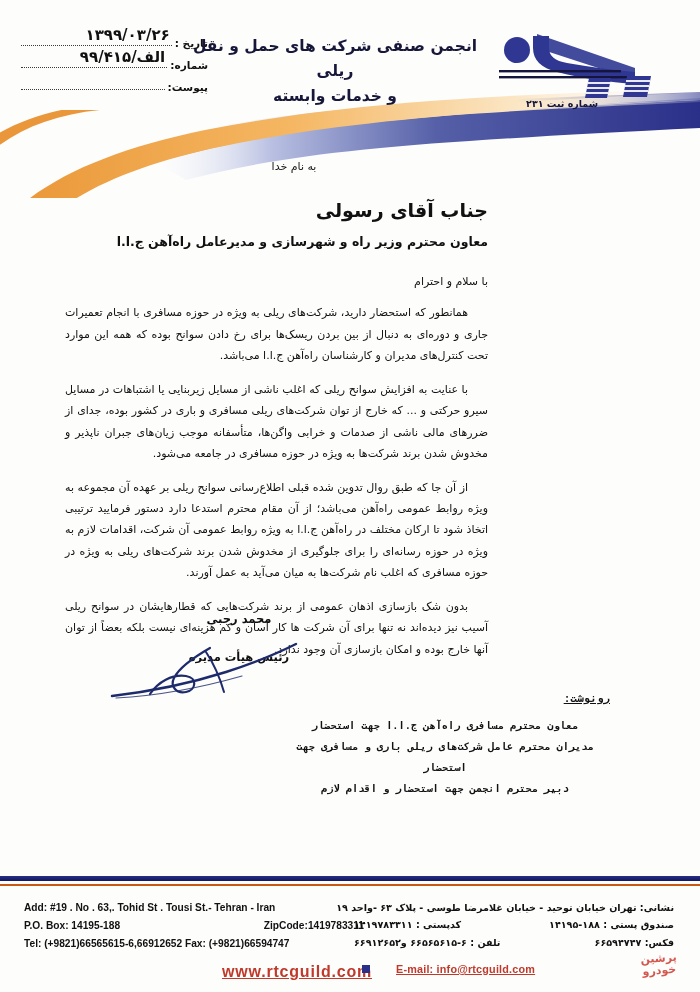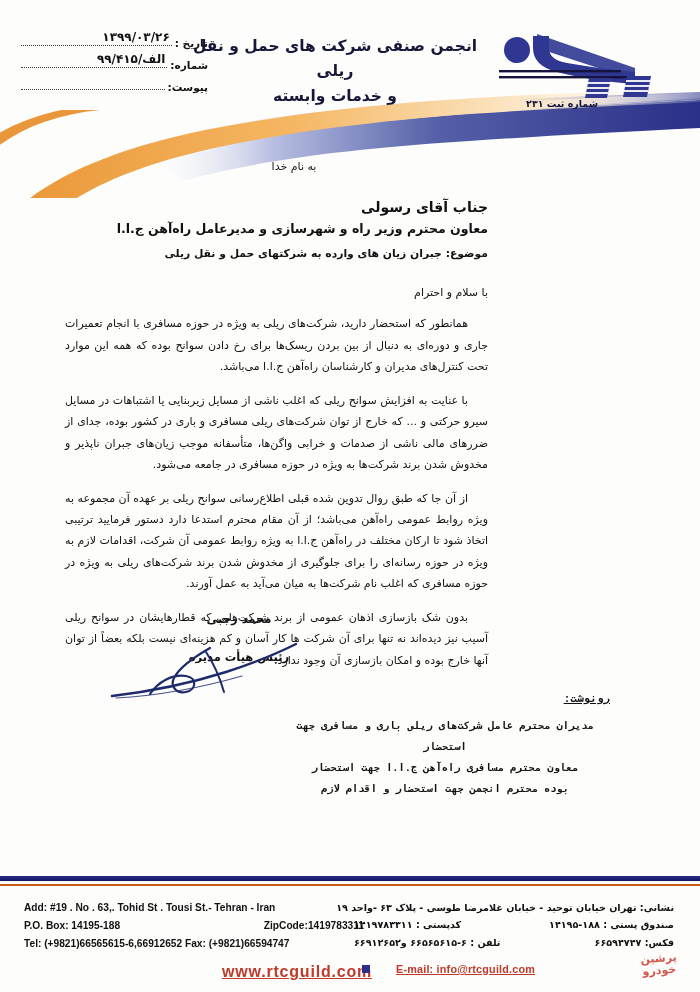--- a/index.html
+++ b/index.html
@@ -69,21 +69,21 @@
     flex: 1 1 auto;
     border-bottom: 1.5px dotted #3a3a3a;
     margin: 0 3px 3px 3px;
     position: relative;
     height: 13px;
   }
   .meta-value {
     position: absolute;
     right: 2px; bottom: 1px;
     white-space: nowrap;
-    font-size: 12px;
+    font-size: 15px;
     letter-spacing: 0.3px;
     background: transparent;
   }
 
   #org-title {
     position: absolute;
     left: 190px; top: 34px;
     width: 290px;
     text-align: center;
     direction: rtl;
@@ -128,24 +128,24 @@
     font-weight: normal;
     letter-spacing: 0.2px;
   }
 
   #addressee-block {
     padding: 0 100px 0 110px;
     text-align: right;
     margin-bottom: 22px;
   }
   #addressee-name {
-    font-size: 14px;
-    font-weight: bold;
-    color: #111;
-    margin-bottom: 6px;
+    font-size: 19px;
+    font-weight: bold;
+    color: #111;
+    margin-bottom: 13px;
     letter-spacing: -0.1px;
   }
   #addressee-role {
     font-size: 12.5px;
     font-weight: bold;
     color: #111;
     margin-bottom: 11px;
     letter-spacing: -0.1px;
   }
   #subject-line {
@@ -441,21 +441,20 @@
     </div>
   </header>
 
   <main id="letter-body">
 
     <div id="invocation">به نام خدا</div>
 
     <div id="addressee-block">
       <div id="addressee-name">جناب آقای رسولی</div>
       <div id="addressee-role">معاون محترم وزیر راه و شهرسازی و مدیرعامل راه‌آهن ج.ا.ا</div>
-      <div id="subject-line">موضوع: جبران زیان های وارده  به شرکتهای حمل و نقل ریلی</div>
     </div>
 
     <div id="paragraphs">
       <p class="para greeting">با سلام و احترام</p>
       <p class="para indent">همانطور که استحضار دارید، شرکت‌های ریلی به ویژه در حوزه مسافری با انجام تعمیرات جاری و دوره‌ای به دنبال از بین بردن ریسک‌ها برای رخ دادن سوانح بوده که همه این موارد تحت کنترل‌های مدیران و کارشناسان راه‌آهن ج.ا.ا می‌باشد.</p>
       <p class="para indent">با عنایت به افزایش سوانح ریلی که اغلب ناشی از مسایل زیربنایی یا اشتباهات در مسایل سیرو حرکتی و ... که خارج از توان شرکت‌های ریلی مسافری و باری در کشور بوده، جدای از ضررهای مالی ناشی از صدمات و خرابی واگن‌ها، متأسفانه موجب زیان‌های جبران ناپذیر و مخدوش شدن برند شرکت‌ها به ویژه در حوزه مسافری در جامعه می‌شود.</p>
       <p class="para indent">از آن جا که طبق روال تدوین شده قبلی اطلاع‌رسانی سوانح ریلی بر عهده آن مجموعه به ویژه روابط عمومی راه‌آهن می‌باشد؛ از آن مقام محترم استدعا دارد دستور فرمایید ترتیبی اتخاذ شود تا ارکان مختلف در راه‌آهن ج.ا.ا به ویژه روابط عمومی آن شرکت، اقدامات لازم به ویژه در حوزه رسانه‌ای را برای جلوگیری از مخدوش شدن برند شرکت‌های ریلی به ویژه در حوزه مسافری که اغلب نام شرکت‌ها به میان می‌آید به عمل آورند.</p>
       <p class="para indent">بدون شک بازسازی اذهان عمومی از برند شرکت‌هایی که قطارهایشان در سوانح ریلی آسیب نیز دیده‌اند نه تنها برای آن شرکت ها کار آسان و کم هزینه‌ای نیست بلکه بعضاً از توان آنها خارج بوده و امکان بازسازی آن وجود ندارد.</p>
     </div>
   </main>
@@ -469,23 +468,23 @@
         <path d="M40,60 C48,48 62,40 76,42 C88,44 86,56 76,58
                  C66,60 60,52 64,44 C70,32 86,22 100,14" stroke-width="2.2"></path>
         <path d="M96,18 C104,30 110,44 114,58" stroke-width="2"></path>
         <path d="M6,64 C44,62 90,54 132,42" stroke-width="1.2" opacity="0.8"></path>
       </g>
     </svg>
   </div>
 
   <section id="cc-block">
     <div id="cc-heading">رونوشت:</div>
+    <div class="cc-item">معاون محترم مسافری راه‌آهن ج.ا.ا جهت استحضار</div>
     <div class="cc-item">مدیران محترم عامل شرکت‌های ریلی باری و مسافری جهت استحضار</div>
-    <div class="cc-item">معاون محترم مسافری راه‌آهن ج.ا.ا جهت استحضار</div>
-    <div class="cc-item">بوده محترم انجمن جهت استحضار و اقدام لازم</div>
+    <div class="cc-item">دبیر محترم انجمن جهت استحضار و اقدام لازم</div>
   </section>
 
   <div id="footer-rules">
     <div id="rule-blue"></div>
     <div id="rule-orange"></div>
   </div>
 
   <footer id="footer">
 
     <div id="footer-en">

